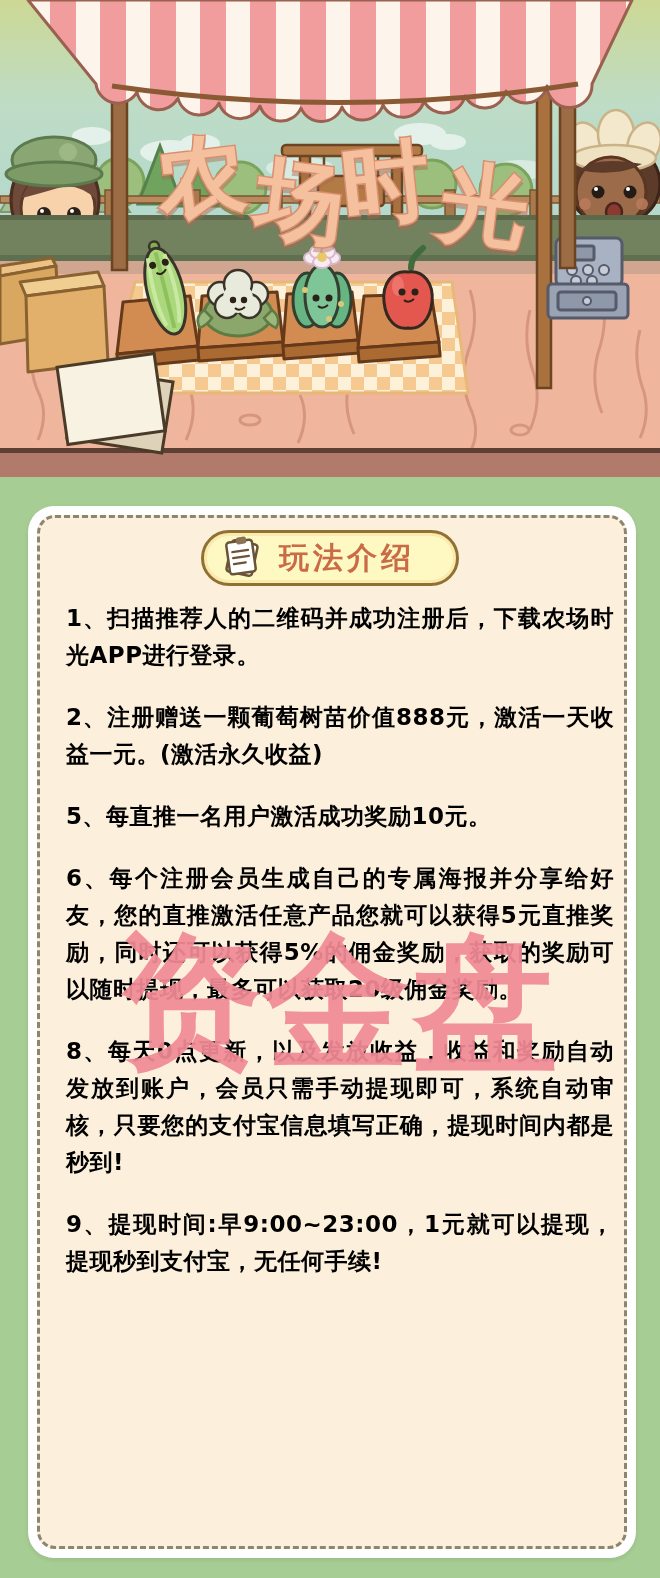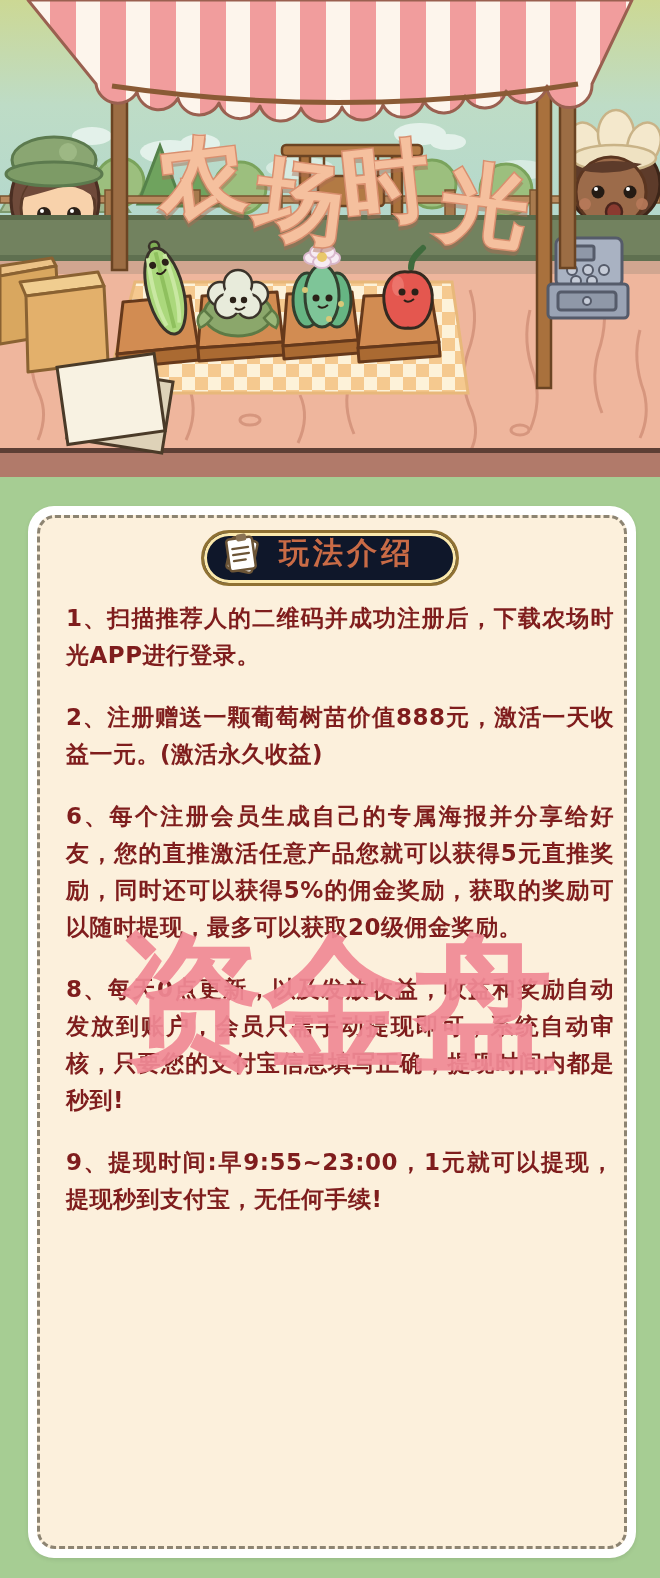--- a/index.html
+++ b/index.html
@@ -10,30 +10,30 @@
   .hero{position:absolute;left:0;top:0;width:660px;height:477px;}
   .hero svg{display:block;}
 
   
   .card{position:absolute;left:28px;top:506px;width:608px;height:1052px;
         background:#ffffff;border-radius:26px;box-shadow:0 2px 4px rgba(0,0,0,.08);}
   .card-inner{position:absolute;left:9px;top:9px;right:9px;bottom:9px;
         background:#fcf0dc;border:3px dashed #8d8472;border-radius:18px;}
 
   .badge{position:absolute;left:50%;top:530px;transform:translateX(-50%);
-        width:252px;height:50px;background:#0f172a;border:3px solid #8f7133;
+        width:252px;height:50px;background:#fef9c3;border:3px solid #8f7133;
         border-radius:28px;box-shadow:inset 0 0 0 3px #fbe9ad;
-        display:flex;justify-content:flex-start;z-index:3;}
+        display:flex;align-items:center;justify-content:flex-start;z-index:3;}
   .badge-icon{margin-left:16px;width:44px;height:44px;flex:0 0 auto;}
   .badge-label{flex:1;text-align:center;margin-right:26px;
         font-size:30px;font-weight:800;color:#c96b46;letter-spacing:4px;}
 
   .rules{position:absolute;left:66px;top:600px;width:558px;z-index:1;}
   .rules p{margin:0 10px 25px 0;font-size:23px;line-height:37px;font-weight:700;
-        color:#7f1d1d;letter-spacing:.5px;text-align:justify;}
+        color:#000000;letter-spacing:.5px;text-align:justify;}
 
   .watermark{position:absolute;left:116px;top:928px;z-index:5;
         font-size:146px;line-height:1;font-weight:800;color:#f18a96;
         letter-spacing:2px;opacity:.93;white-space:nowrap;pointer-events:none;text-align:center;}
 </style>
 </head>
 <body>
 
 <div class="page">
 
@@ -326,20 +326,21 @@
         <line x1="13" y1="27" x2="25" y2="27"></line>
       </g>
       <rect x="16" y="1" width="10" height="7" rx="2" fill="#8a7354" transform="rotate(-8 21 4)"></rect>
     </svg>
     <span class="badge-label">玩法介绍</span>
   </div>
 
   <div class="rules">
     <p>1、扫描推荐人的二维码并成功注册后，下载农场时光APP进行登录。</p>
     <p>2、注册赠送一颗葡萄树苗价值888元，激活一天收益一元。(激活永久收益)</p>
+    <p>5、每直推一名用户激活成功奖励10元。</p>
     <p>6、每个注册会员生成自己的专属海报并分享给好友，您的直推激活任意产品您就可以获得5元直推奖励，同时还可以获得5%的佣金奖励，获取的奖励可以随时提现，最多可以获取20级佣金奖励。</p>
     <p>8、每天0点更新，以及发放收益，收益和奖励自动发放到账户，会员只需手动提现即可，系统自动审核，只要您的支付宝信息填写正确，提现时间内都是秒到!</p>
-    <p>9、提现时间:早9:55~23:00，1元就可以提现，提现秒到支付宝，无任何手续!</p>
+    <p>9、提现时间:早9:00~23:00，1元就可以提现，提现秒到支付宝，无任何手续!</p>
   </div>
 
   <div class="watermark">资金盘</div>
 
 </div>
 
 </body></html>

